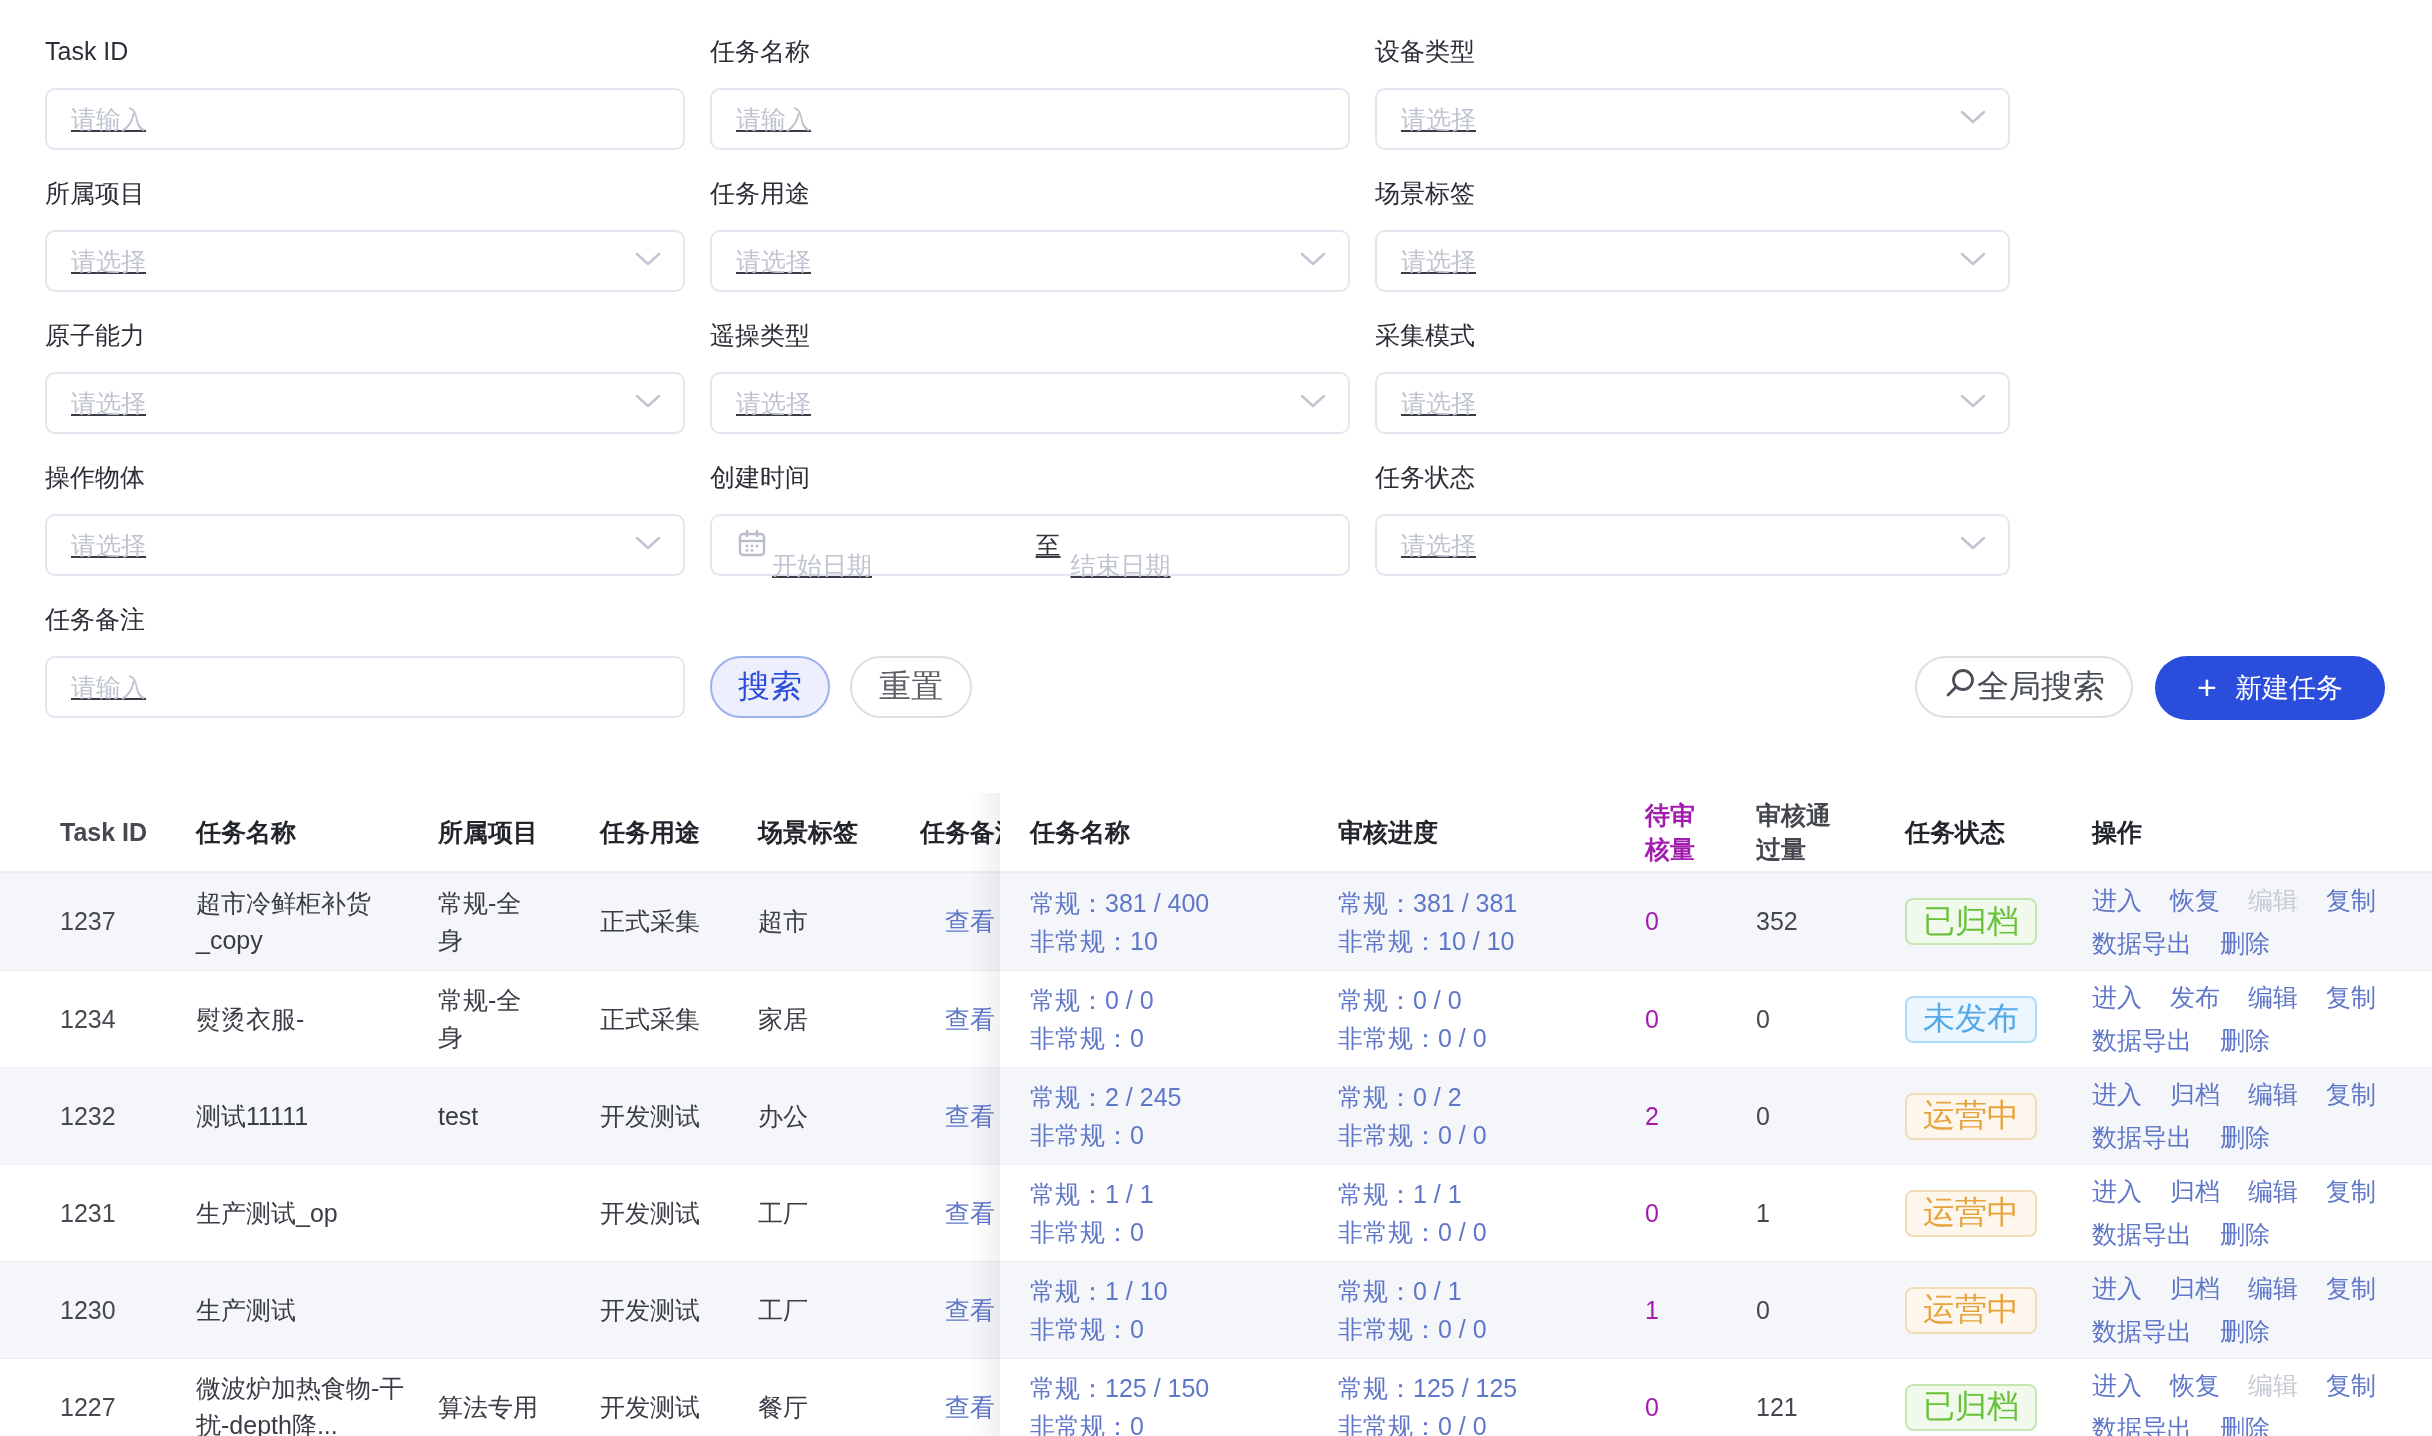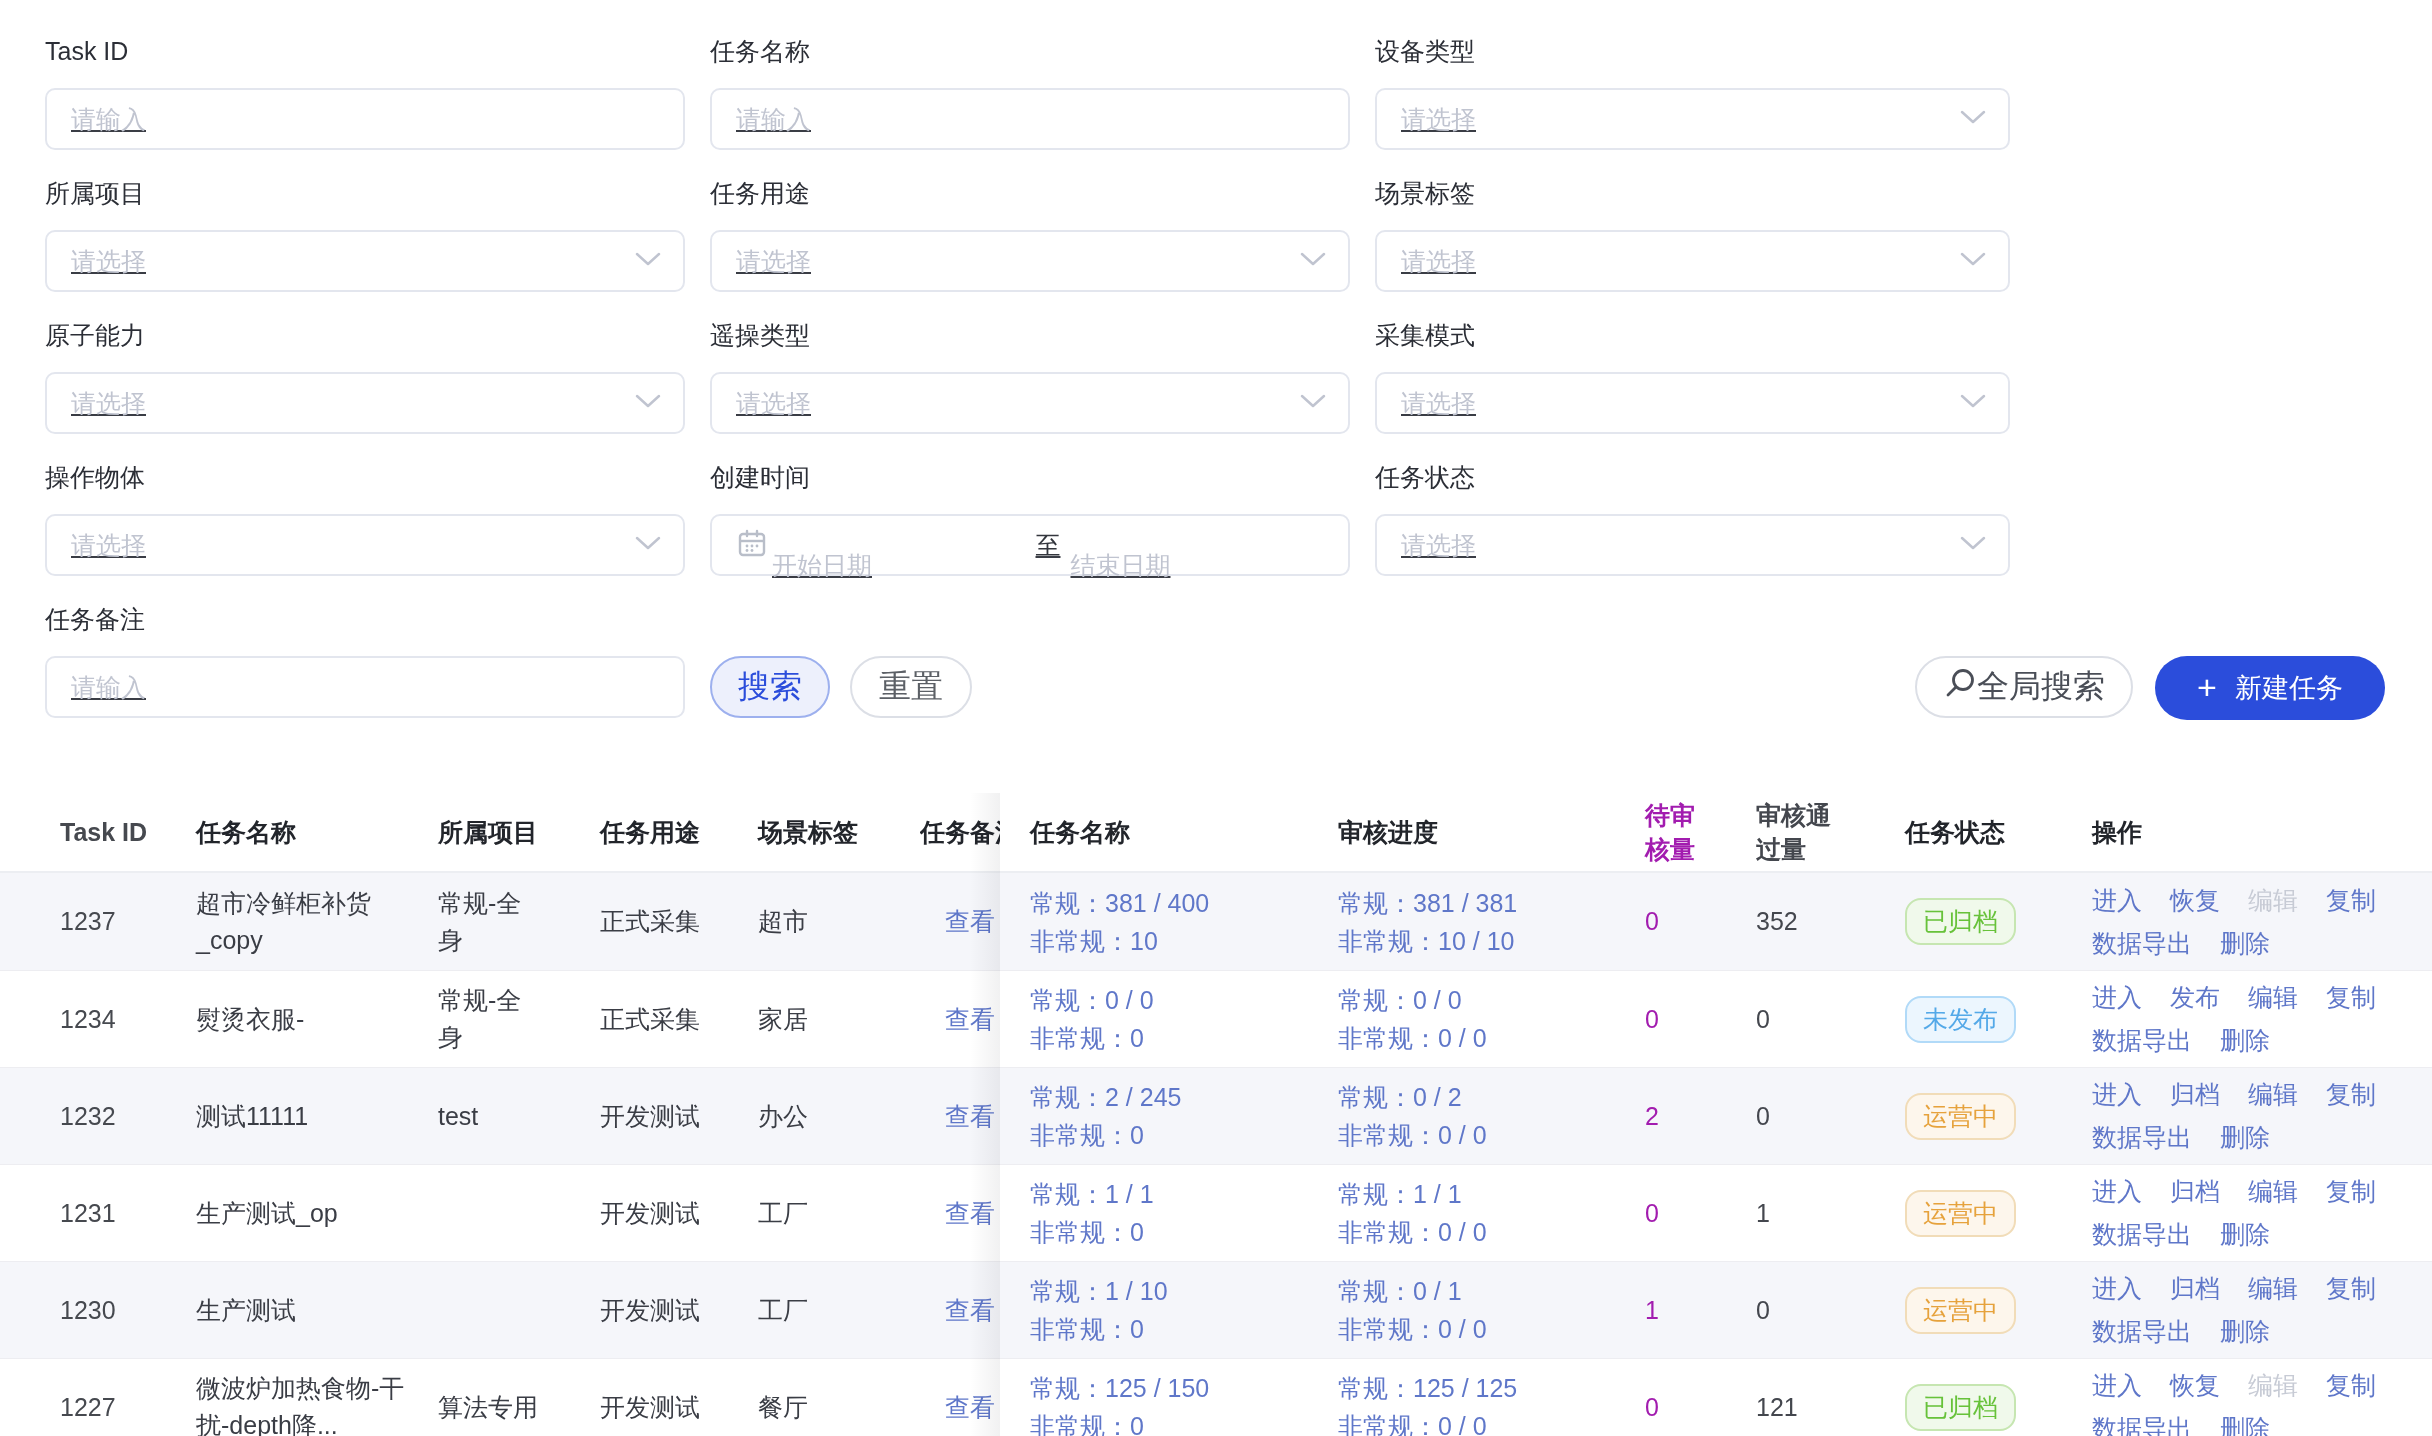--- a/index.html
+++ b/index.html
@@ -52,22 +52,22 @@
   .c-approved { padding-left:16px; color:#44474e; }
   .c-status { padding-left:15px; }
   .c-actions { padding-left:17px; }
   .w2 { display:inline-block; width:58px; line-height:34px; }
   .w3 { display:inline-block; width:84px; line-height:34px; }
   .link { color:#5f77c9; cursor:pointer; }
   .actions-wrap { display:flex; flex-wrap:wrap; column-gap:28px; row-gap:12px; width:300px;
     color:#5f77c9; line-height:31px; }
   .action { cursor:pointer; white-space:nowrap; }
   .action[data-disabled="true"] { color:#c7cbd5; cursor:default; }
-  .badge { display:inline-flex; align-items:center; height:47px; padding:0 16px; border-radius:16px;
-    border:2px solid; font-size:25px; }
+  .badge { display:inline-flex; align-items:center; height:47px; padding:0 16px; border-radius:8px;
+    border:2px solid; font-size:32px; }
   .badge[data-type="archived"]   { color:#67c23a; background:#f0f9eb; border-color:#c6e6b1; }
   .badge[data-type="unpublished"]{ color:#54a9e8; background:#ecf6fe; border-color:#b1daf8; }
   .badge[data-type="running"]    { color:#e6a23c; background:#fdf6ec; border-color:#f1dcb8; }
   .fixed-shadow { position:absolute; top:0; bottom:0; left:970px; width:30px; pointer-events:none;
     background:linear-gradient(to right, rgba(15,15,25,0), rgba(15,15,25,0.06)); }
 </style>
 </head>
 <body>
 
 <div class="filters">

